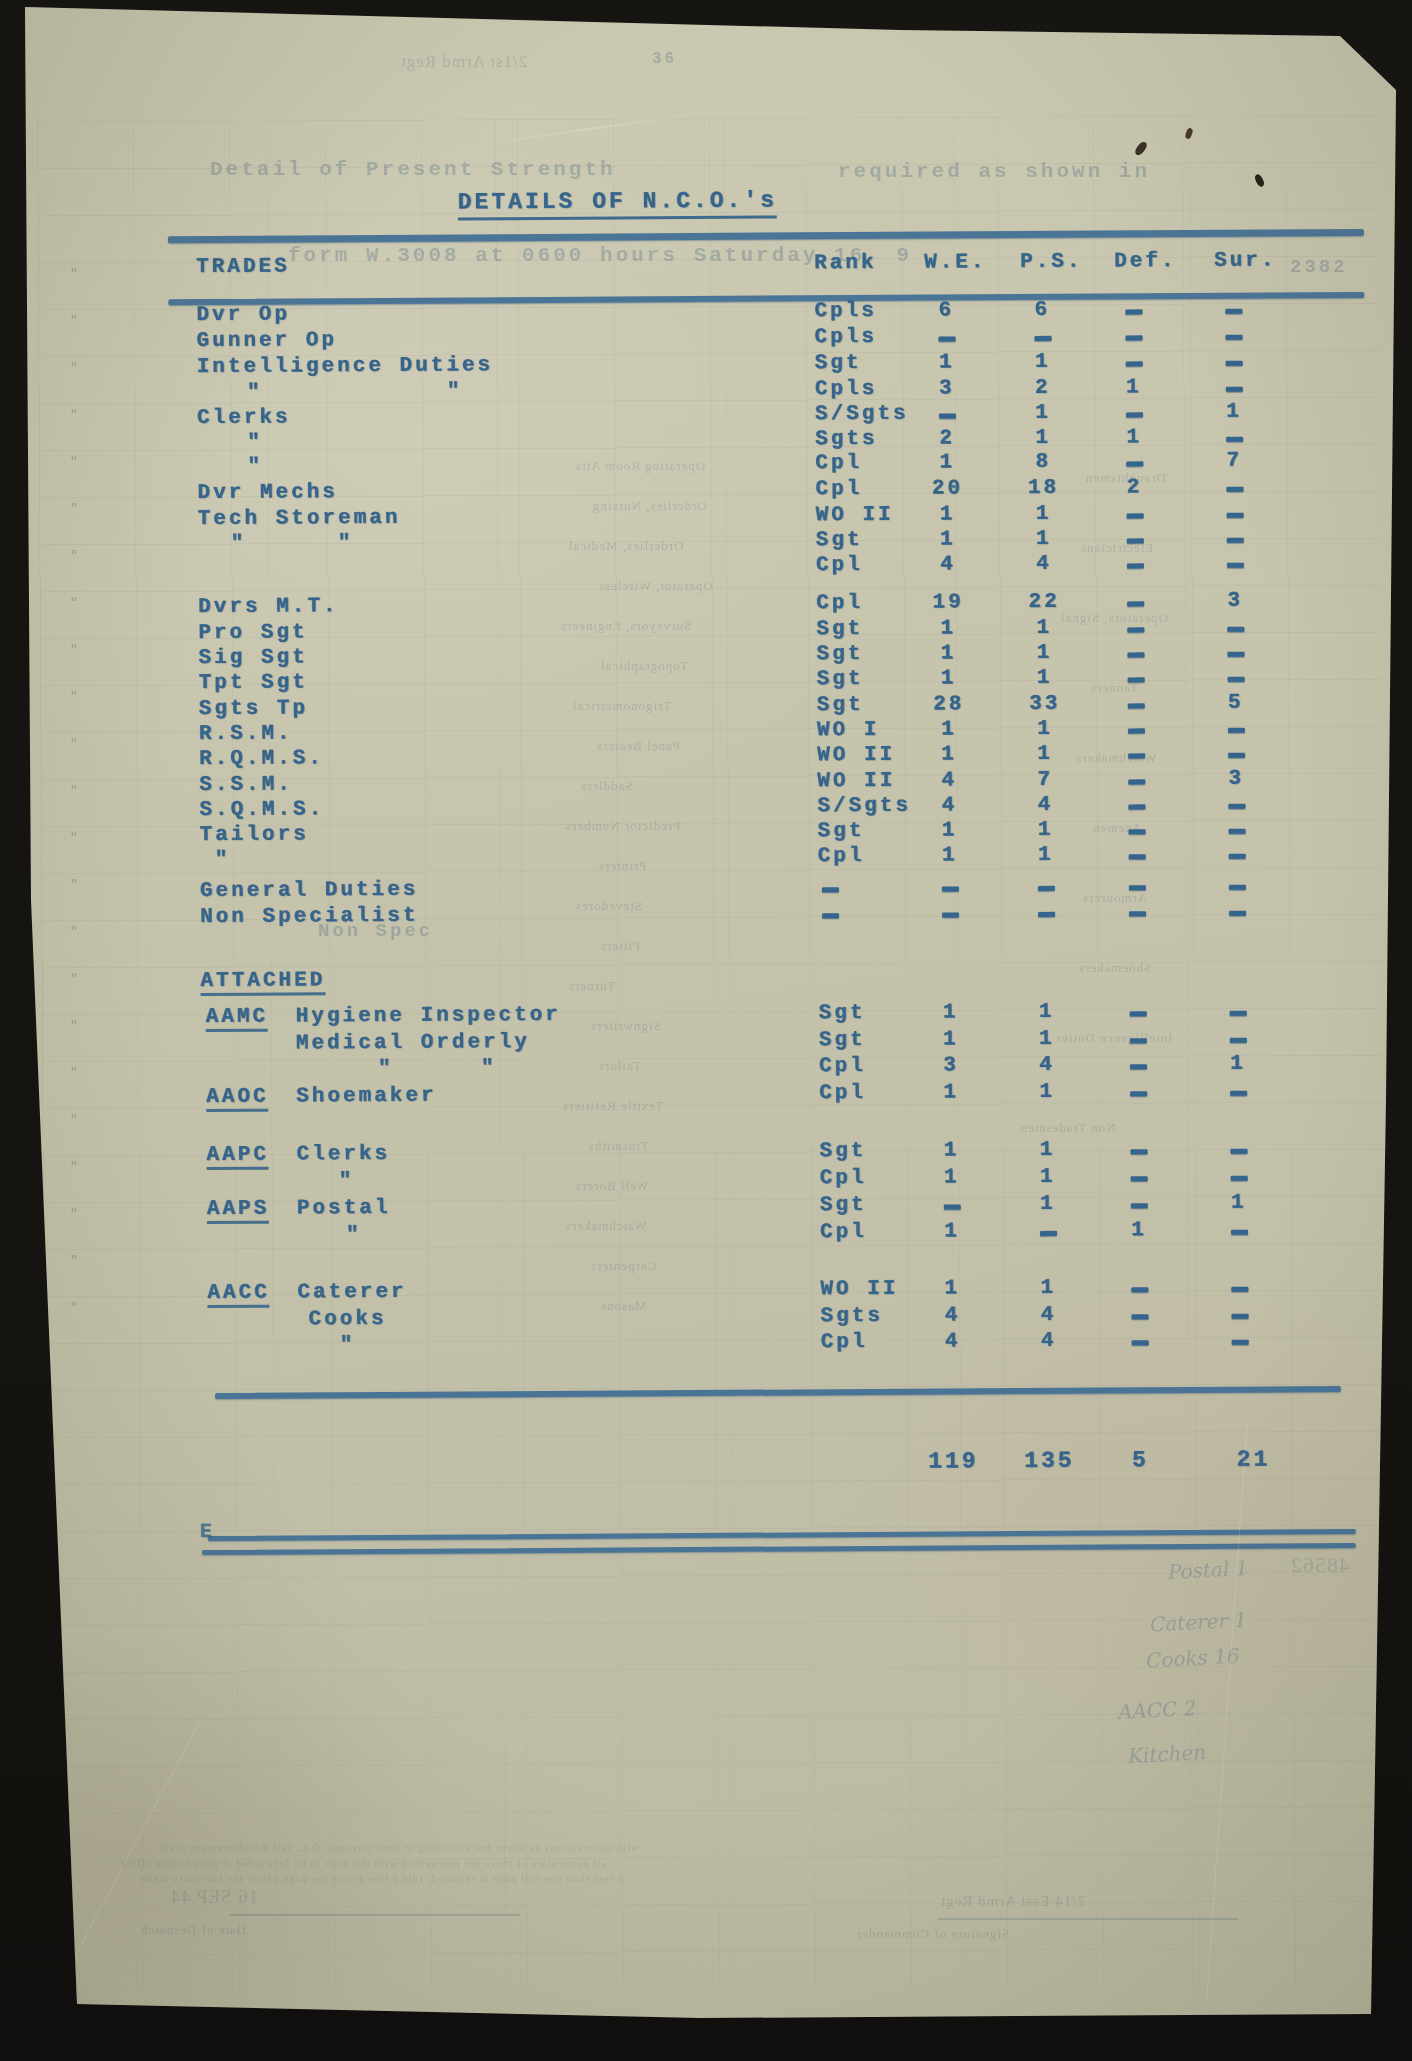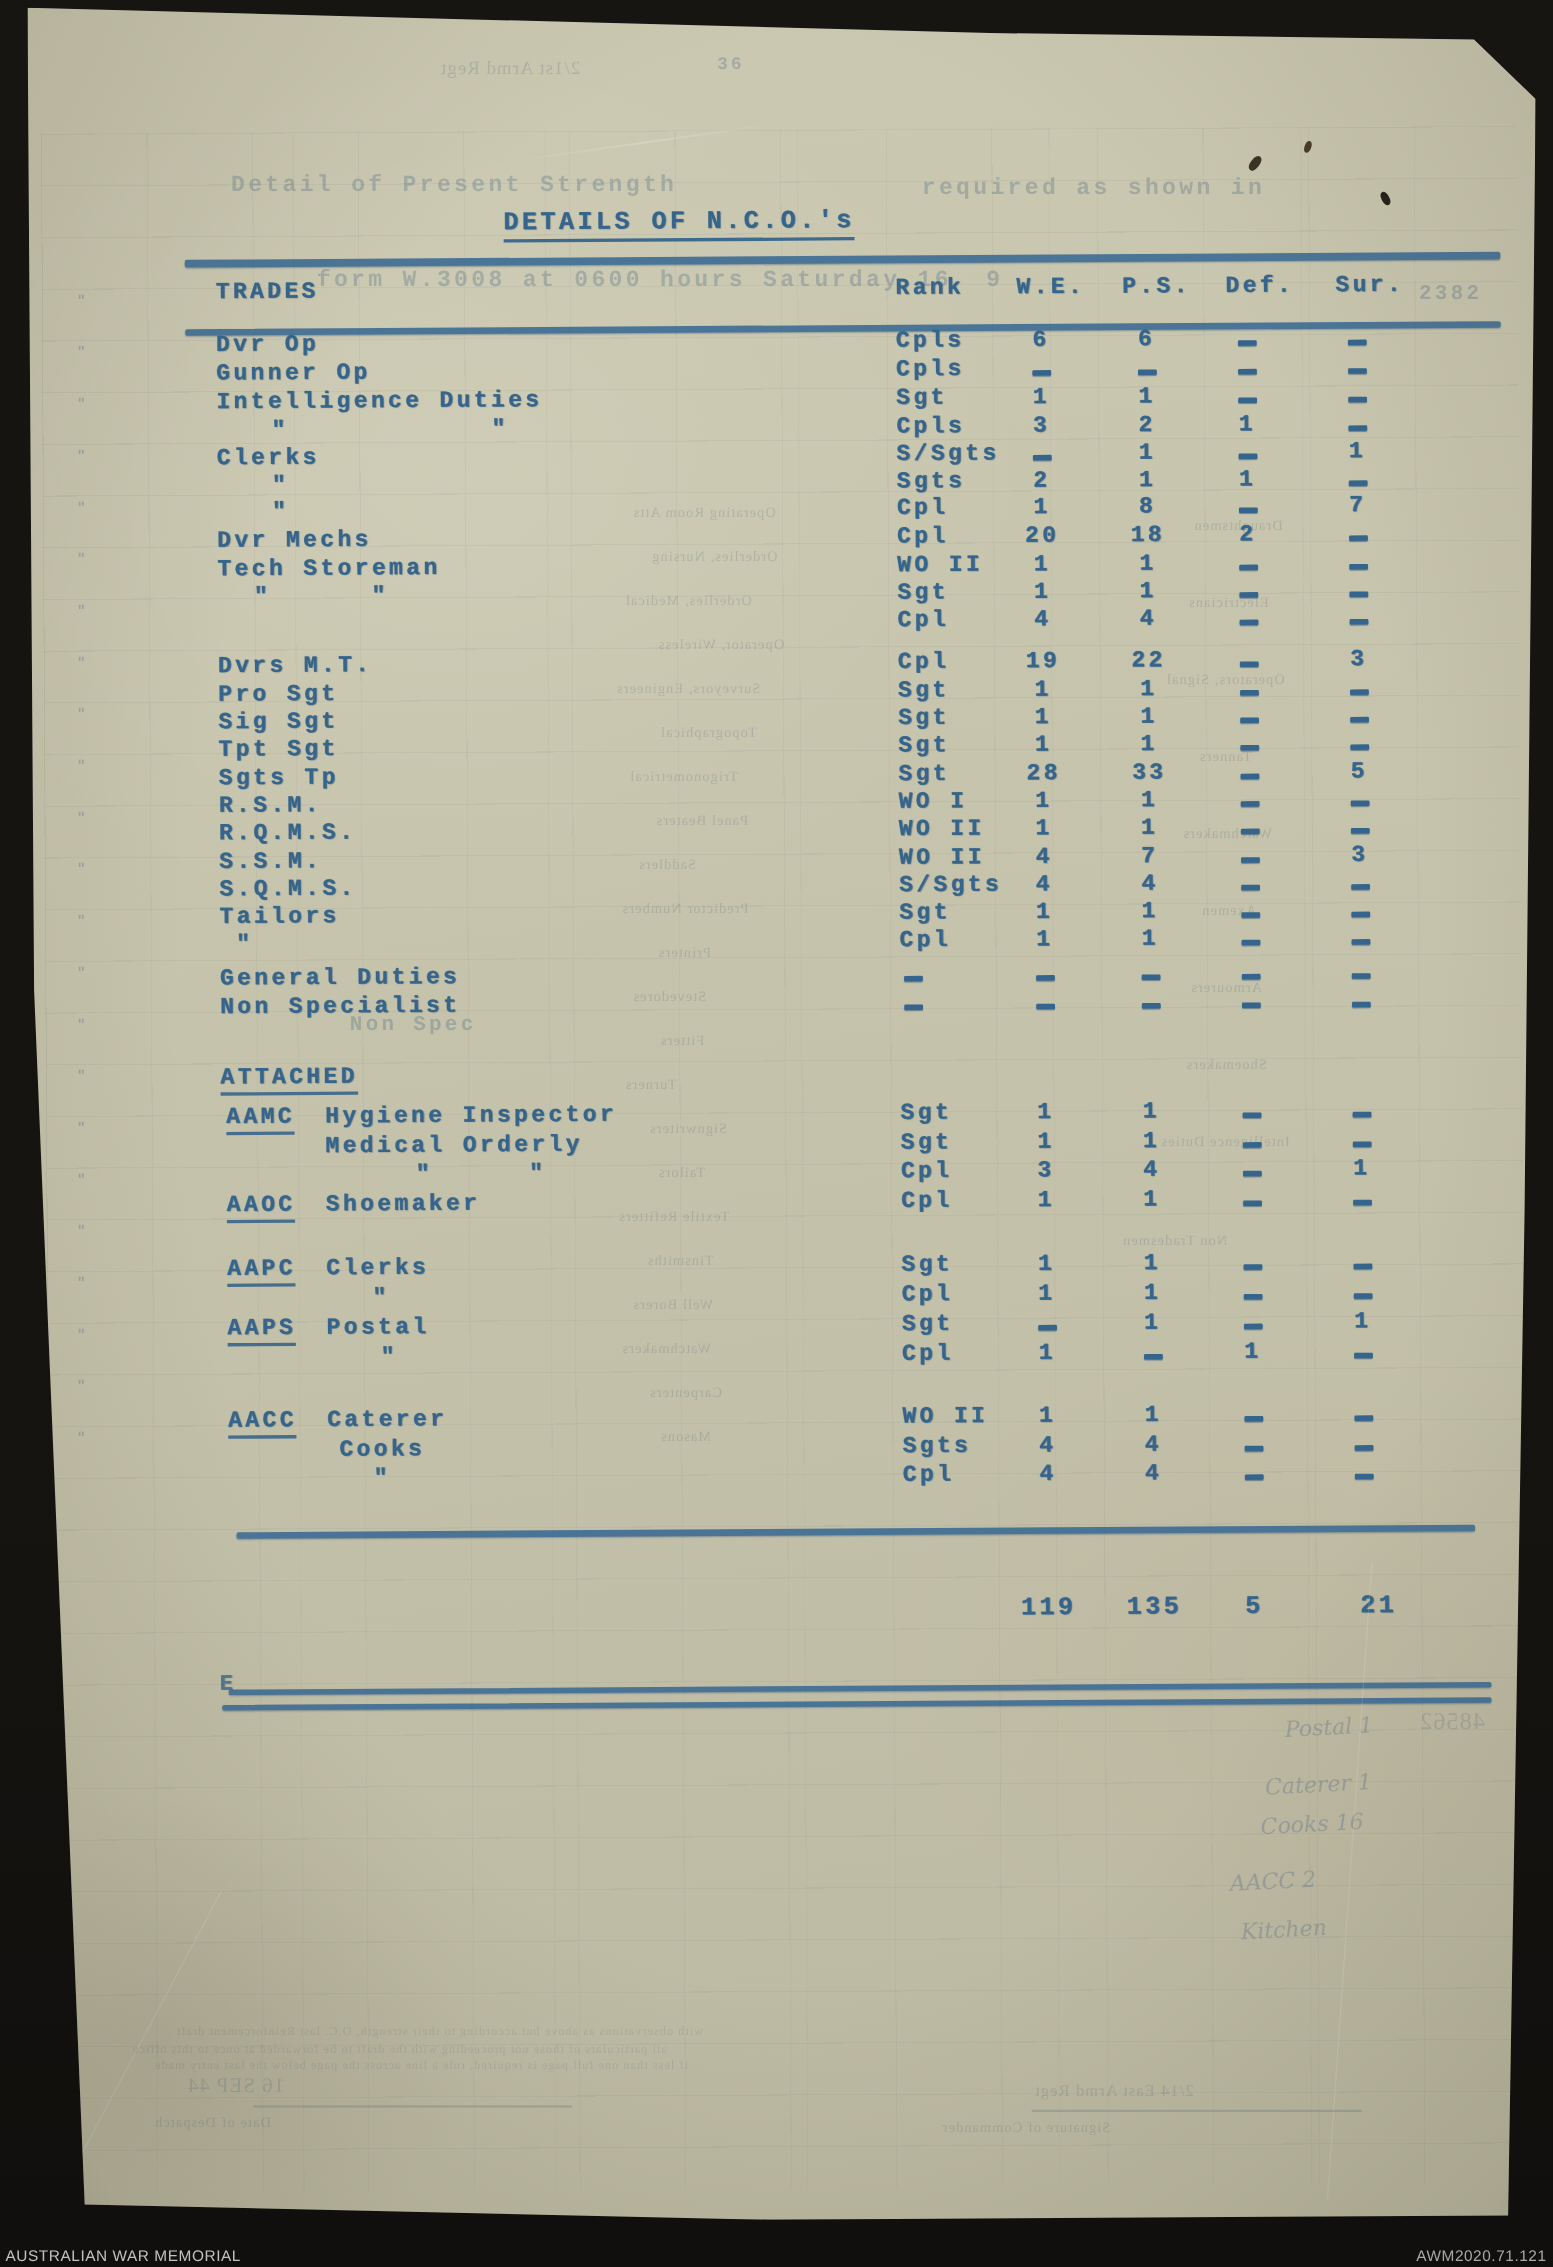--- a/index.html
+++ b/index.html
@@ -468,17 +468,13 @@
 
     <div class="staple" style="left:1137px;top:141px;width:8px;height:15px;background:#3b3226;transform:rotate(38deg);"></div>
     <div class="staple" style="left:1186px;top:128px;width:6px;height:11px;background:#4a3a28;transform:rotate(20deg);"></div>
     <div class="staple" style="left:1256px;top:174px;width:7px;height:13px;background:#241f18;transform:rotate(-28deg);"></div>
     <div class="crease" style="left:470px;top:128px;width:240px;height:2px;transform:rotate(-8deg);opacity:.5;"></div>
     <div class="crease" style="left:120px;top:1700px;width:2px;height:340px;transform:rotate(28deg);opacity:.45;"></div>
     <div class="crease" style="left:1226px;top:1420px;width:2px;height:580px;transform:rotate(4deg);opacity:.4;"></div>
     <div id="vignette"></div>
   </div>
 
-  <div id="bottombar">
-    <span class="awmtext awmleft">AUSTRALIAN WAR MEMORIAL</span>
-    <span class="awmtext awmright">AWM2020.71.121</span>
-  </div>
 </div>
 
 </body></html>

